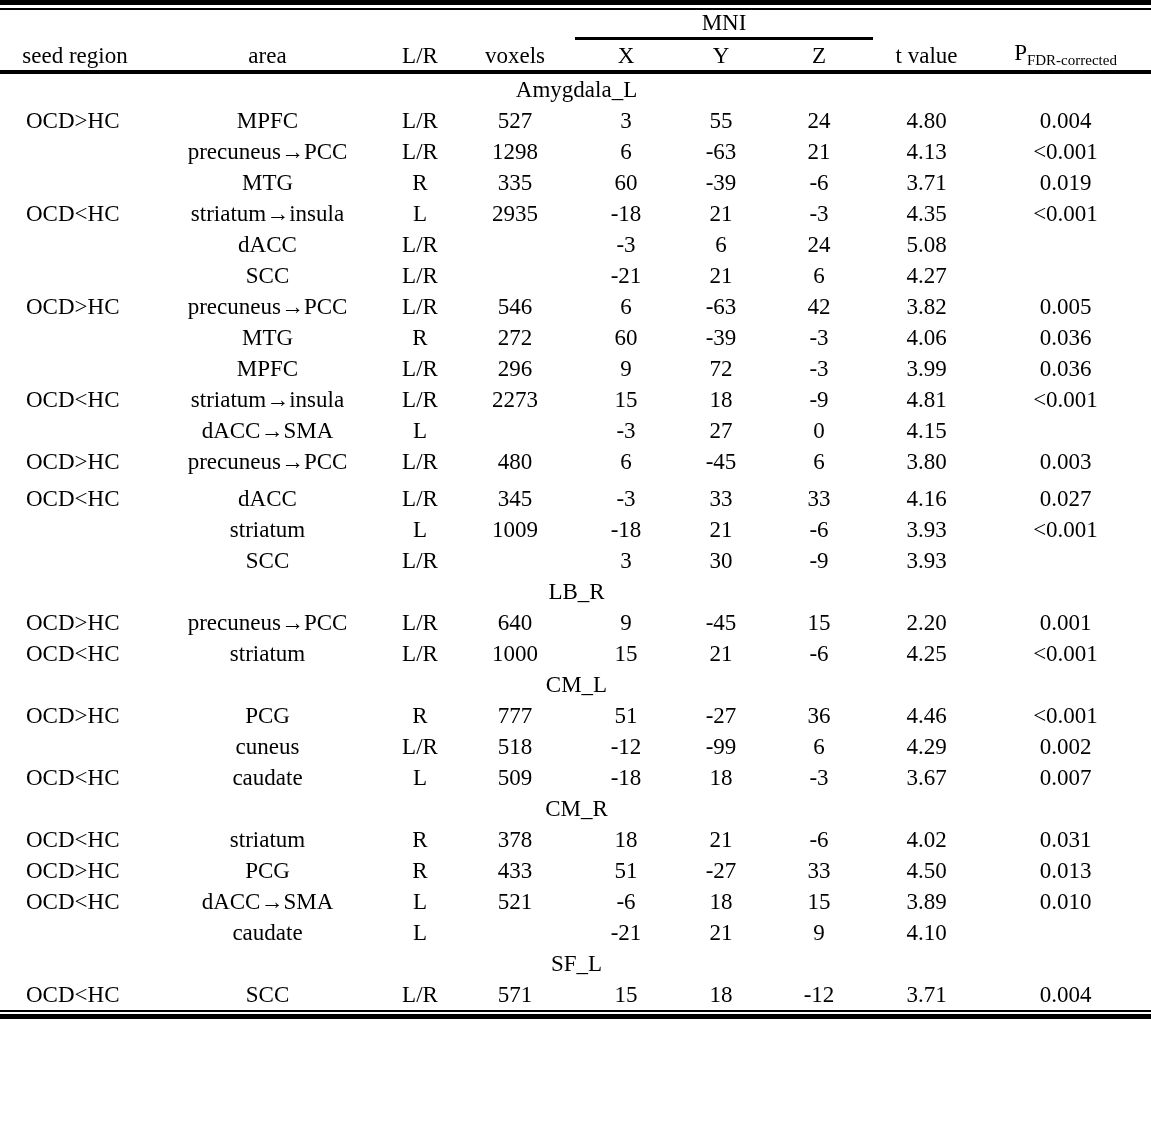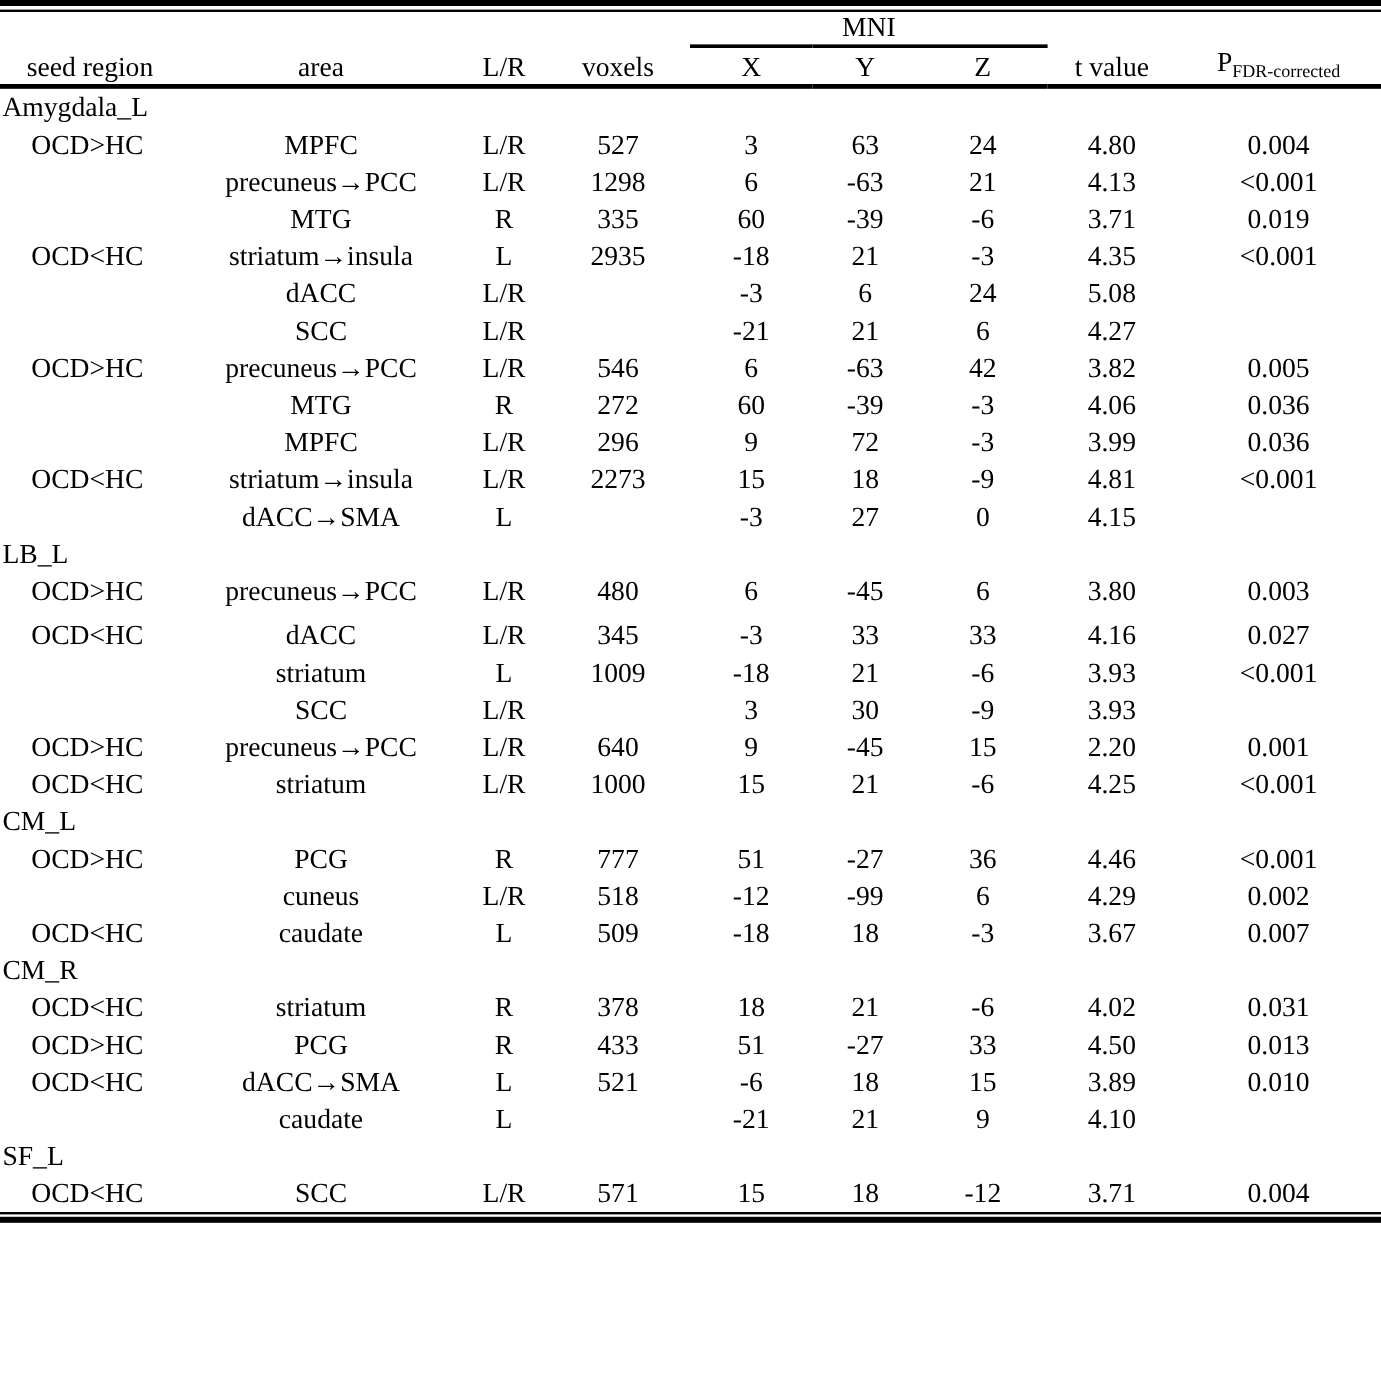--- a/index.html
+++ b/index.html
@@ -58,21 +58,21 @@
     top: 5px;
     margin-top: 12px;
   }
   
   tbody td {
     height: 31px;
     line-height: 31px;
     vertical-align: middle;
   }
   td.group-label {
-    text-align: left;
+    text-align: center;
     padding-left: 2px;
   }
   td.contrast {
     text-align: left;
     padding-left: 26px;
     font-family: Liberation Serif, serif;
   }
   tr.gap-above td {
     height: 37px;
     padding-top: 6px;
@@ -123,21 +123,21 @@
     <tbody>
         <tr>
           <td colspan="9" class="group-label">Amygdala_L</td>
         </tr>
         <tr>
           <td class="contrast">OCD&gt;HC</td>
           <td>MPFC</td>
           <td>L/R</td>
           <td>527</td>
           <td>3</td>
-          <td>63</td>
+          <td>55</td>
           <td>24</td>
           <td>4.80</td>
           <td>0.004</td>
         </tr>
         <tr>
           <td class="contrast"></td>
           <td>precuneus→PCC</td>
           <td>L/R</td>
           <td>1298</td>
           <td>6</td>
@@ -239,23 +239,20 @@
           <td>dACC→SMA</td>
           <td>L</td>
           <td></td>
           <td>-3</td>
           <td>27</td>
           <td>0</td>
           <td>4.15</td>
           <td></td>
         </tr>
         <tr>
-          <td colspan="9" class="group-label">LB_L</td>
-        </tr>
-        <tr>
           <td class="contrast">OCD&gt;HC</td>
           <td>precuneus→PCC</td>
           <td>L/R</td>
           <td>480</td>
           <td>6</td>
           <td>-45</td>
           <td>6</td>
           <td>3.80</td>
           <td>0.003</td>
         </tr>
@@ -284,20 +281,23 @@
         <tr>
           <td class="contrast"></td>
           <td>SCC</td>
           <td>L/R</td>
           <td></td>
           <td>3</td>
           <td>30</td>
           <td>-9</td>
           <td>3.93</td>
           <td></td>
+        </tr>
+        <tr>
+          <td colspan="9" class="group-label">LB_R</td>
         </tr>
         <tr>
           <td class="contrast">OCD&gt;HC</td>
           <td>precuneus→PCC</td>
           <td>L/R</td>
           <td>640</td>
           <td>9</td>
           <td>-45</td>
           <td>15</td>
           <td>2.20</td>

